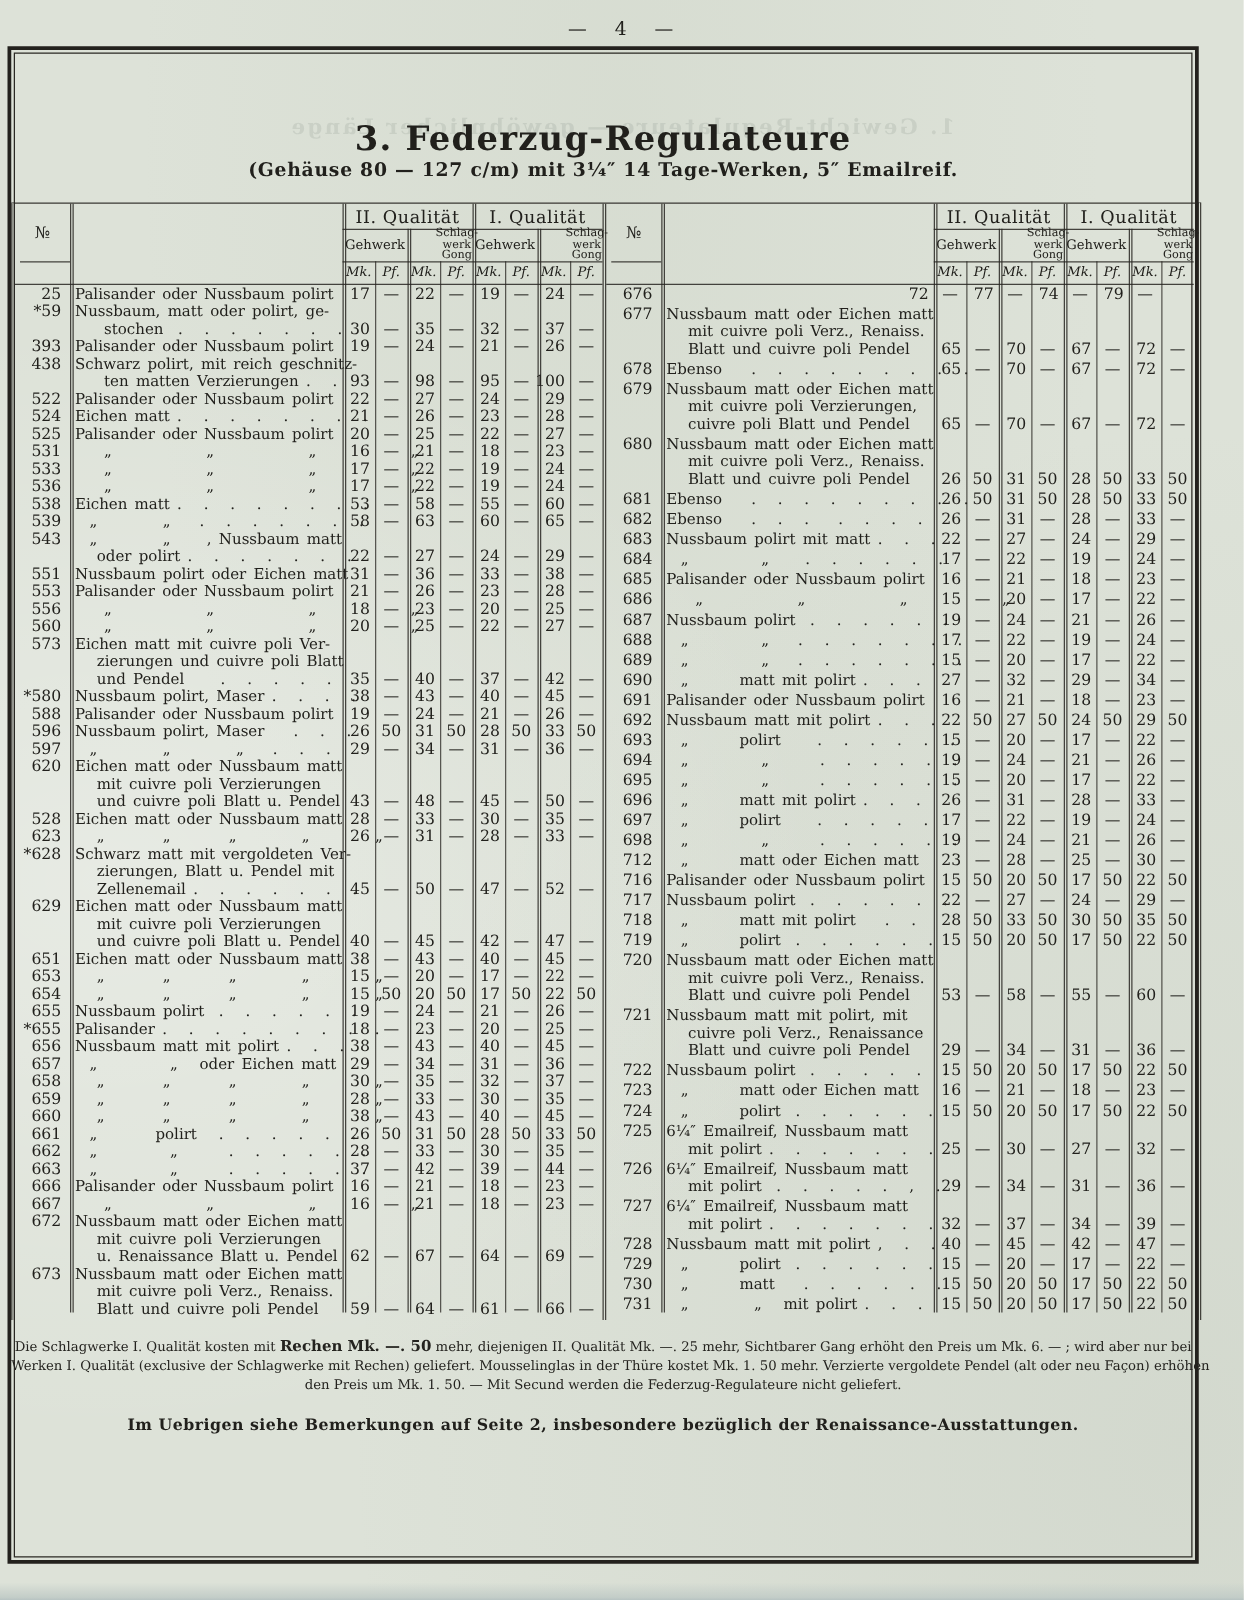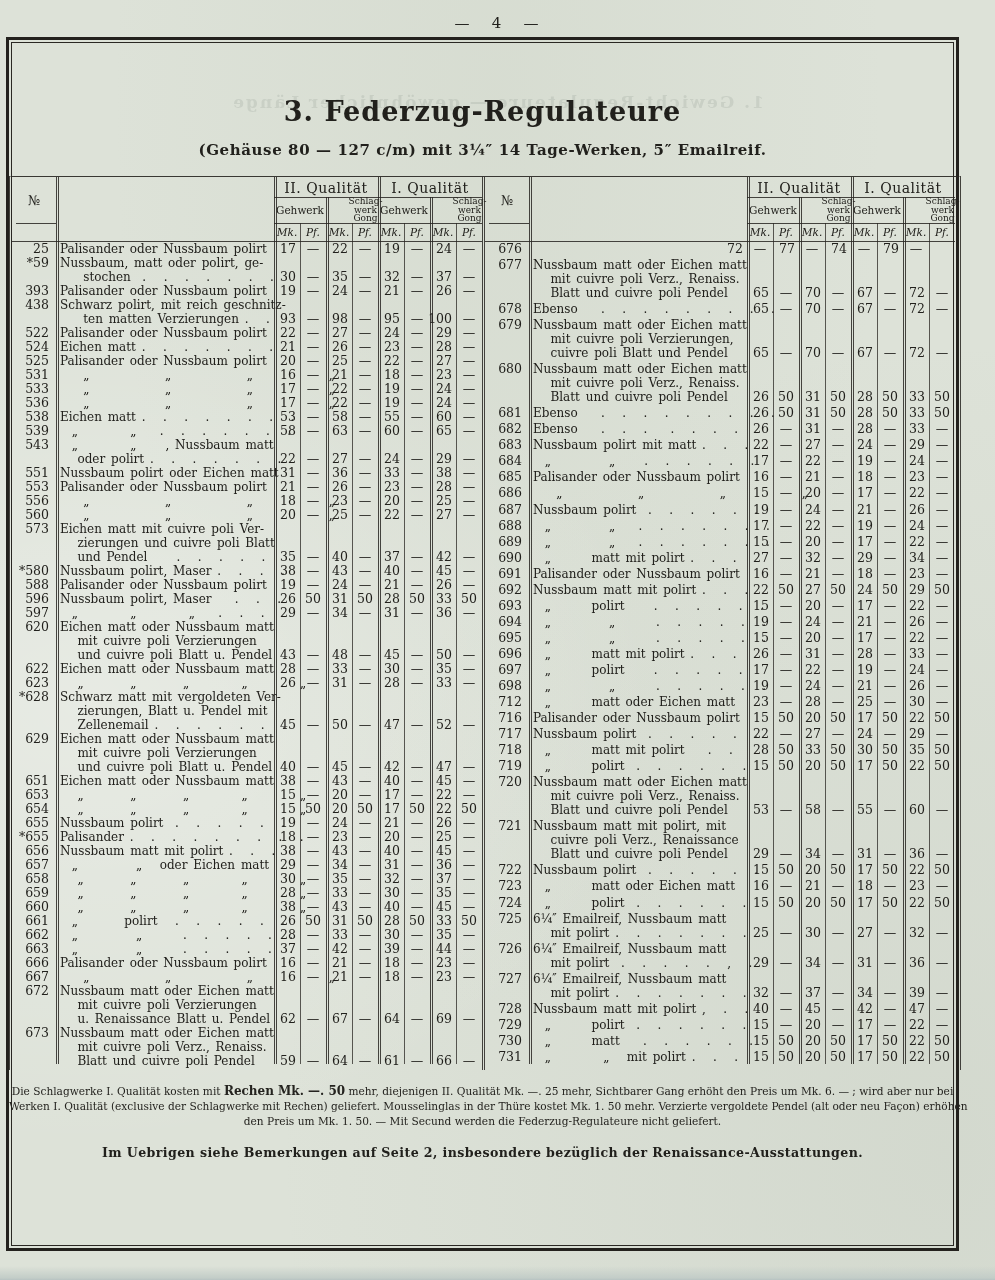--- a/index.html
+++ b/index.html
@@ -17,21 +17,21 @@
         font-size:15px;letter-spacing:2px;white-space:pre;}
   .bleed{position:absolute;top:92px;left:0;right:0;text-align:center;
         transform:scaleX(-1);opacity:0.10;filter:blur(0.6px);
         font-weight:bold;font-size:17px;letter-spacing:2px;color:#3a4a44;}
   .frame{position:absolute;left:6px;top:37px;width:947px;height:1208px;
         border:3px solid #23211d;}
   .frame-inner{position:absolute;left:2px;top:2px;right:2px;bottom:2px;
         border:1px solid #2a2823;}
   .content{position:absolute;left:0;top:0;right:0;bottom:0;}
   .title{margin-top:56px;text-align:center;font-weight:bold;font-size:27px;letter-spacing:1px;}
-  .subtitle{margin-top:14px;text-align:center;font-weight:600;font-size:15px;letter-spacing:0.6px;}
+  .subtitle{text-align:center;font-weight:600;font-size:15px;letter-spacing:0.6px;}
 
   
   .pricetable{position:relative;margin:17px auto 0 auto;width:946px;display:flex;
         border-top:1.5px solid rgba(40,38,34,0.9);
         border-left:3px double rgba(40,38,34,0.85);
         border-right:3px double rgba(40,38,34,0.85);}
   .half{position:relative;width:470px;height:893px;}
   .half.right{border-left:3px double rgba(40,38,34,0.85);}
   .thead{display:grid;grid-template-columns:44px 218px repeat(8,26px);
         grid-template-rows:20px 26px 18px;height:64px;}
@@ -445,21 +445,21 @@
                 <div class="c-p mk">43</div>
                 <div class="c-p pf">—</div>
                 <div class="c-p mk">48</div>
                 <div class="c-p pf">—</div>
                 <div class="c-p mk">45</div>
                 <div class="c-p pf">—</div>
                 <div class="c-p mk">50</div>
                 <div class="c-p pf">—</div>
               </div>
               <div class="trow">
-                <div class="c-no">622</div>
+                <div class="c-no">528</div>
                 <div class="c-desc">
                   <div class="dline">Eichen matt oder Nussbaum matt</div>
                 </div>
                 <div class="c-p mk">28</div>
                 <div class="c-p pf">—</div>
                 <div class="c-p mk">33</div>
                 <div class="c-p pf">—</div>
                 <div class="c-p mk">30</div>
                 <div class="c-p pf">—</div>
                 <div class="c-p mk">35</div>

